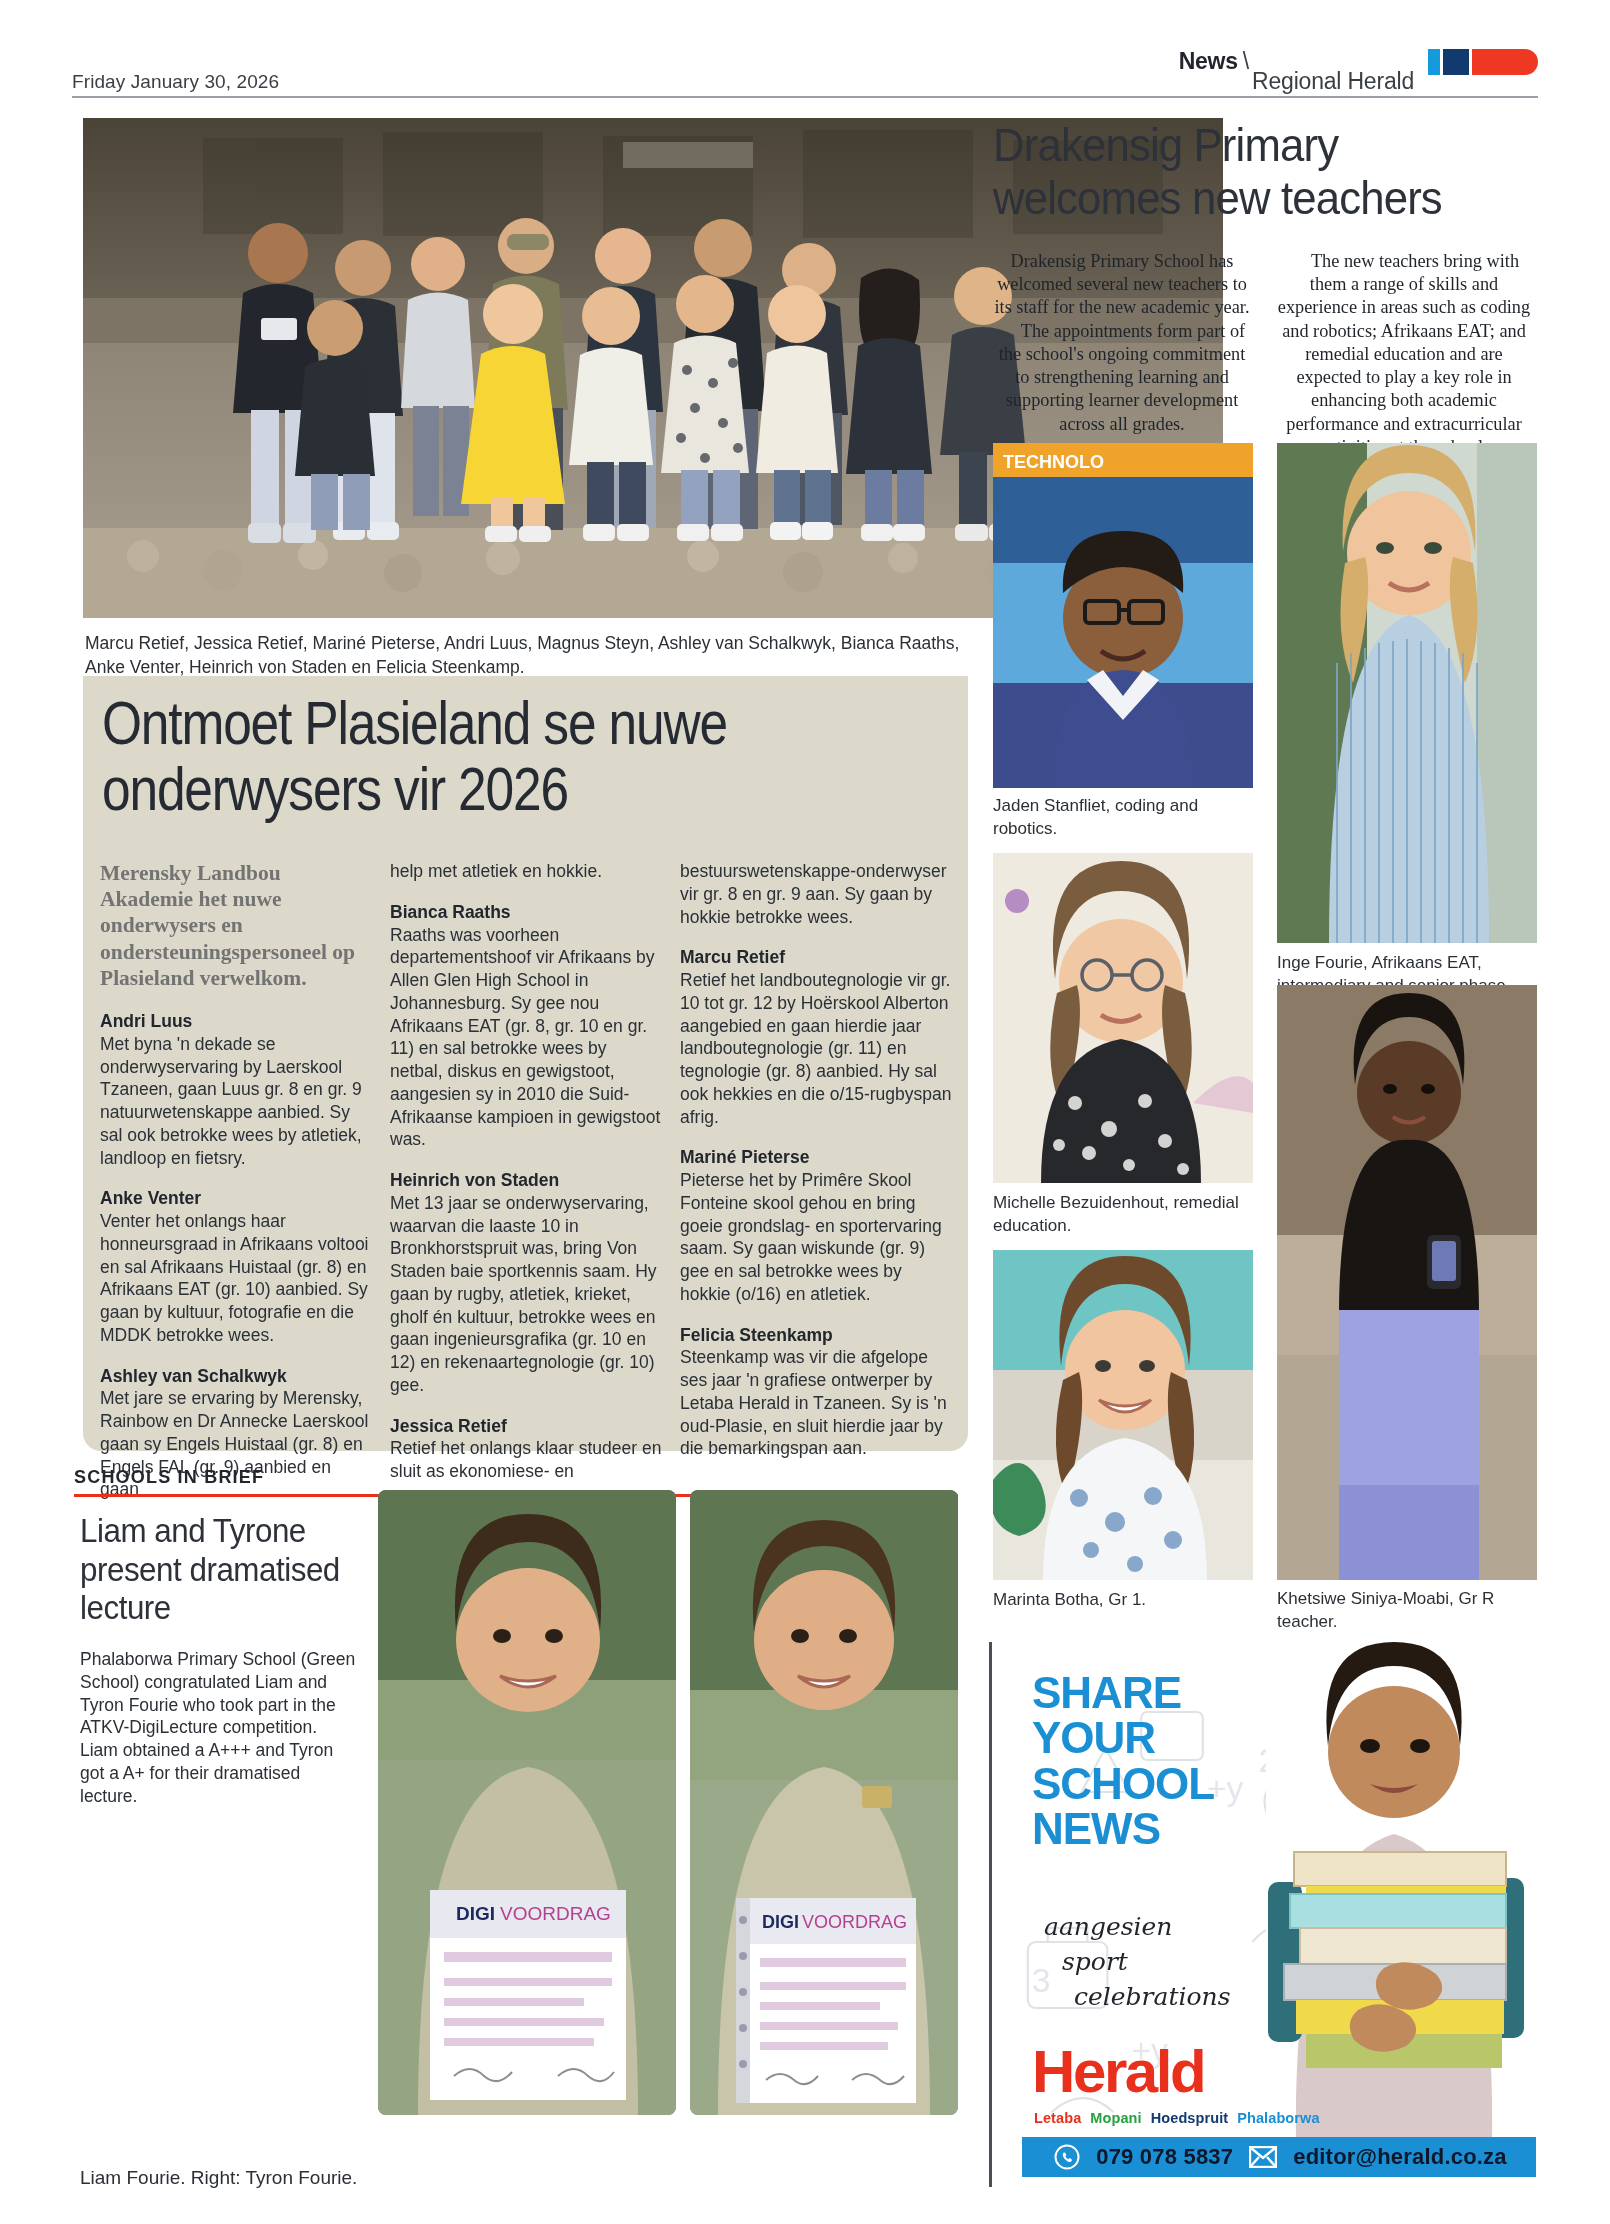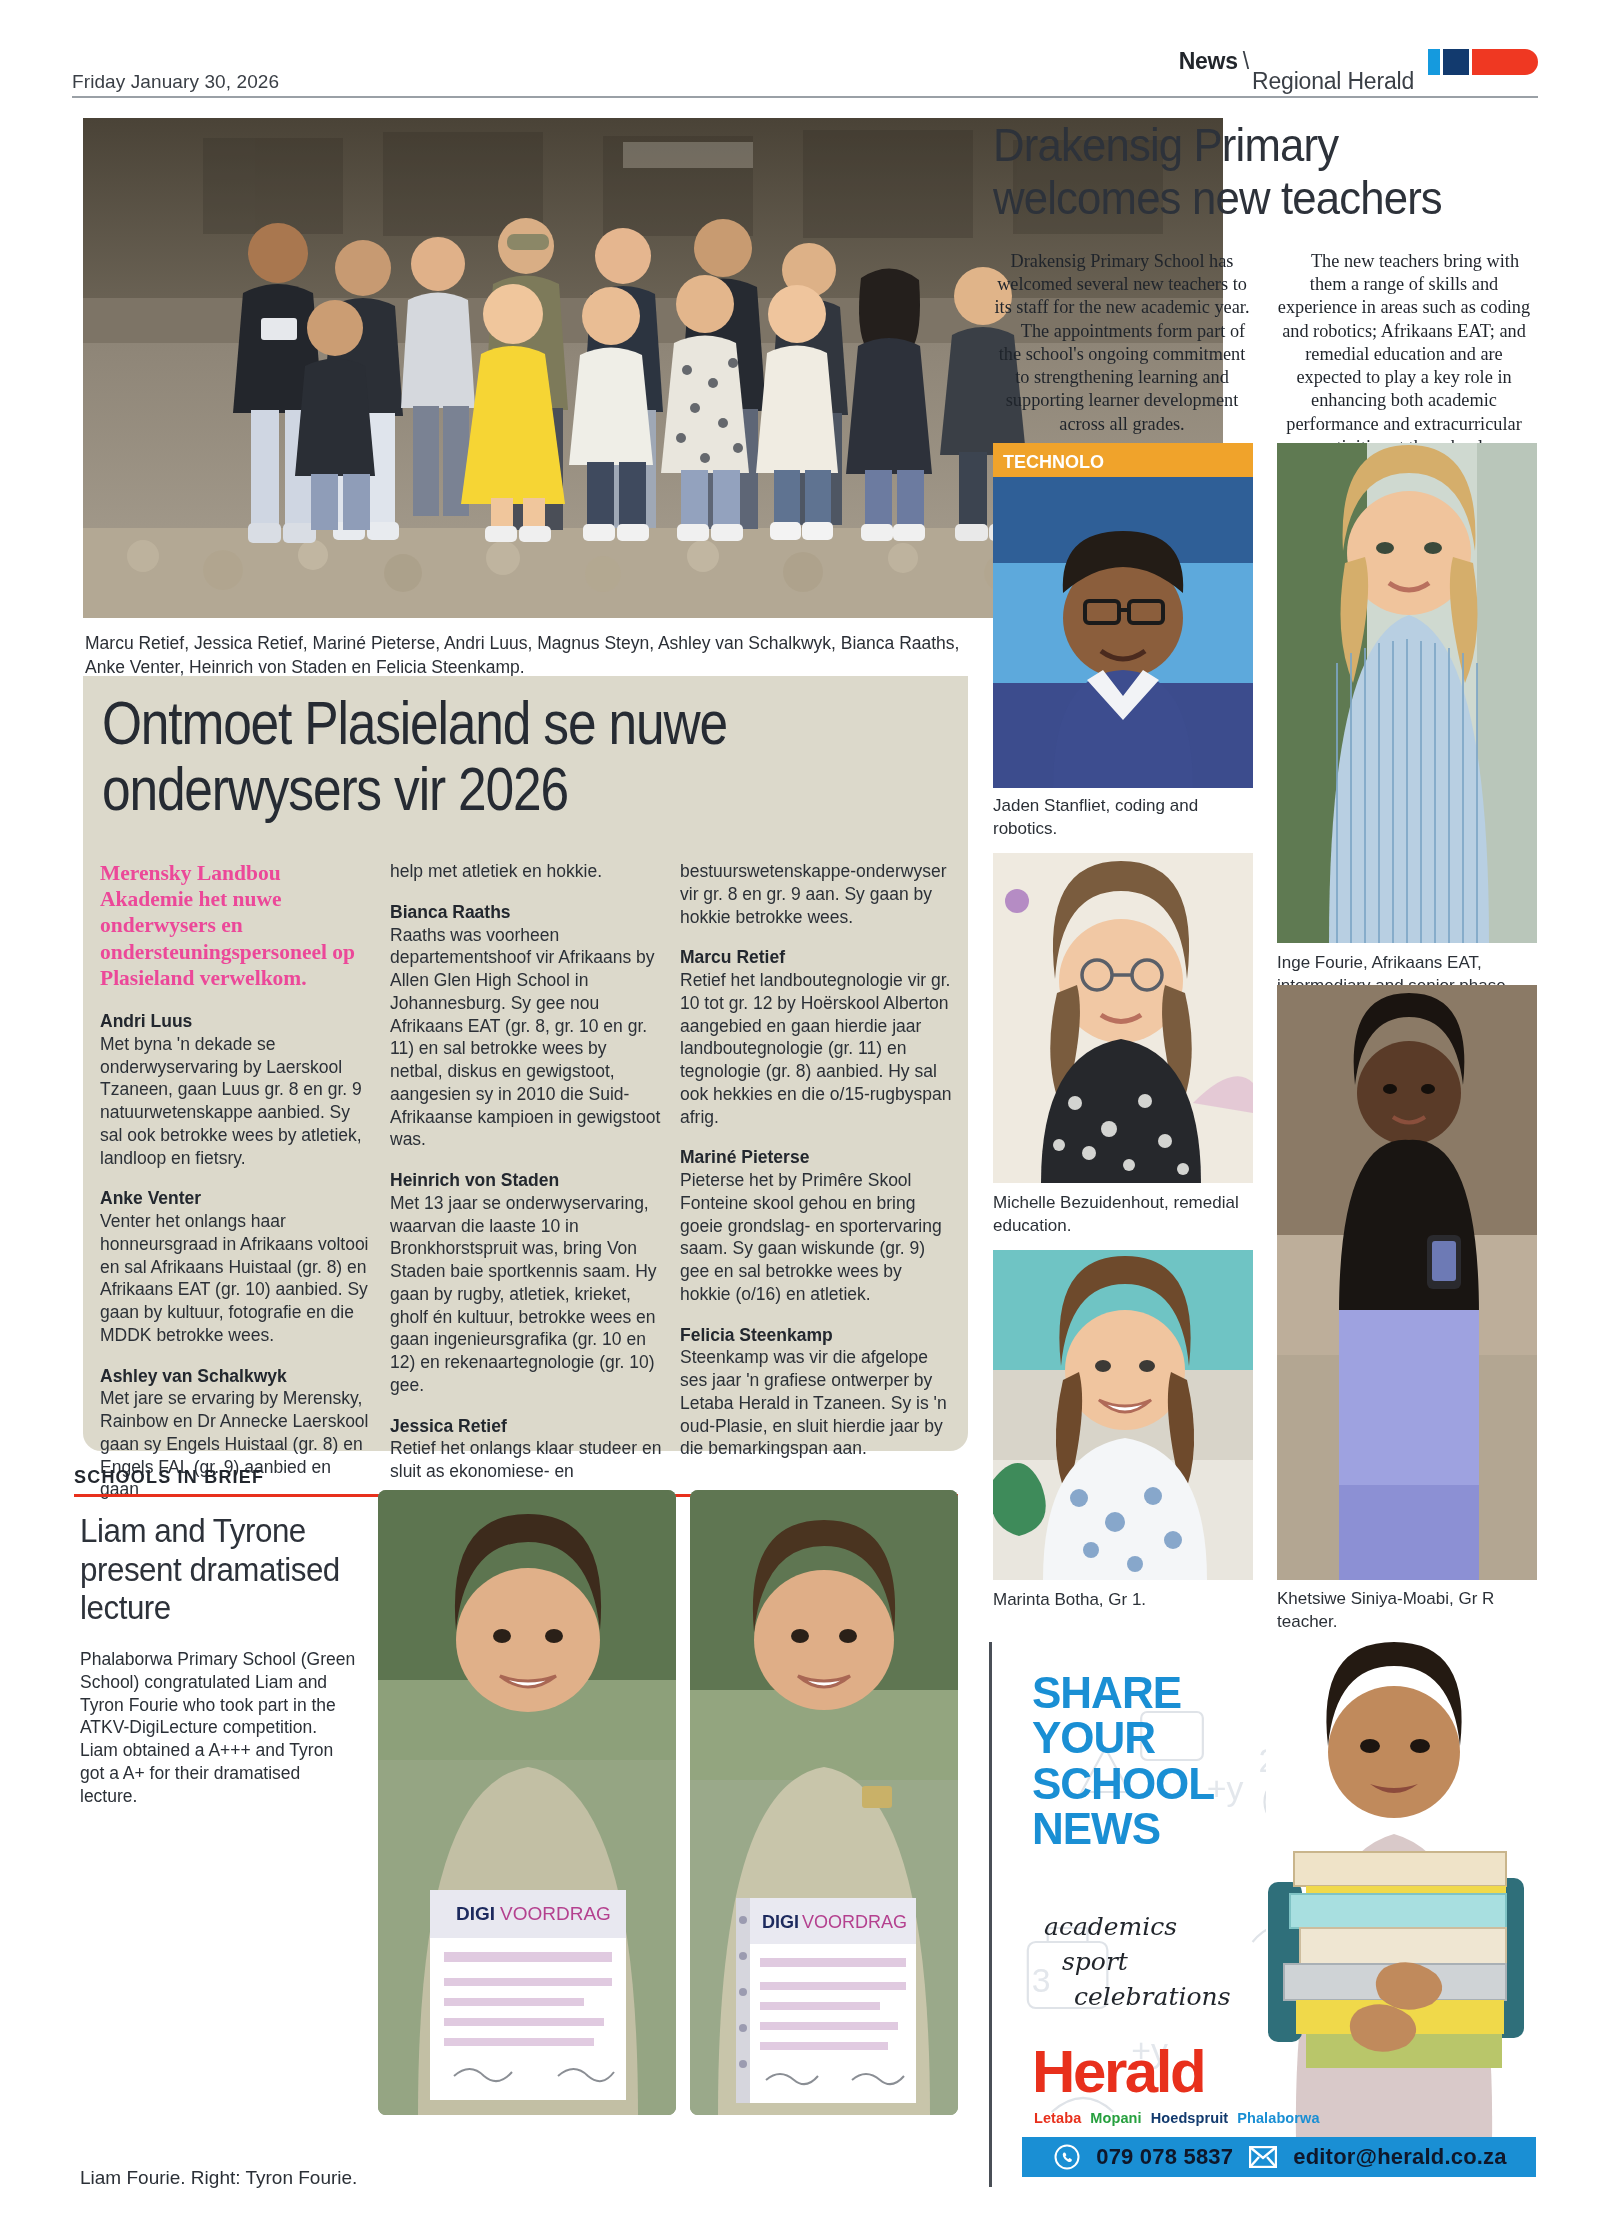--- a/index.html
+++ b/index.html
@@ -82,21 +82,21 @@
 
   .afr-cols {
     position: absolute; left: 100px; top: 860px;
     width: 852px; height: 570px;
     display: flex; gap: 18px;
   }
   .afr-col { width: 272px; }
   .afr-lead {
     font-family: "Liberation Serif", serif;
     font-weight: bold; font-size: 21.5px; line-height: 1.22;
-    color: #ec4899; margin-bottom: 19px;
+    color: #737373; margin-bottom: 19px;
   }
   .afr-name {
     font-size: 17.5px; font-weight: bold; color: #22272e;
     line-height: 1.3;
   }
   .afr-para {
     font-size: 17.5px; line-height: 1.3; color: #2b3037;
     margin-bottom: 18px;
   }
   .afr-para.tight { margin-bottom: 0; }
@@ -698,21 +698,21 @@
     </div>
 
     <div class="ad-head">
       <div>SHARE</div>
       <div>YOUR</div>
       <div>SCHOOL</div>
       <div>NEWS</div>
     </div>
 
     <div class="ad-script">
-      <div class="ad-s1">academics</div>
+      <div class="ad-s1">aangesien</div>
       <div class="ad-s2">sport</div>
       <div class="ad-s3">celebrations</div>
     </div>
 
     <div class="ad-logo">Herald</div>
 
     <div class="ad-towns">
       <span style="color:#e8301c">Letaba</span>
       <span style="color:#27a03f">Mopani</span>
       <span style="color:#123a6e">Hoedspruit</span>

